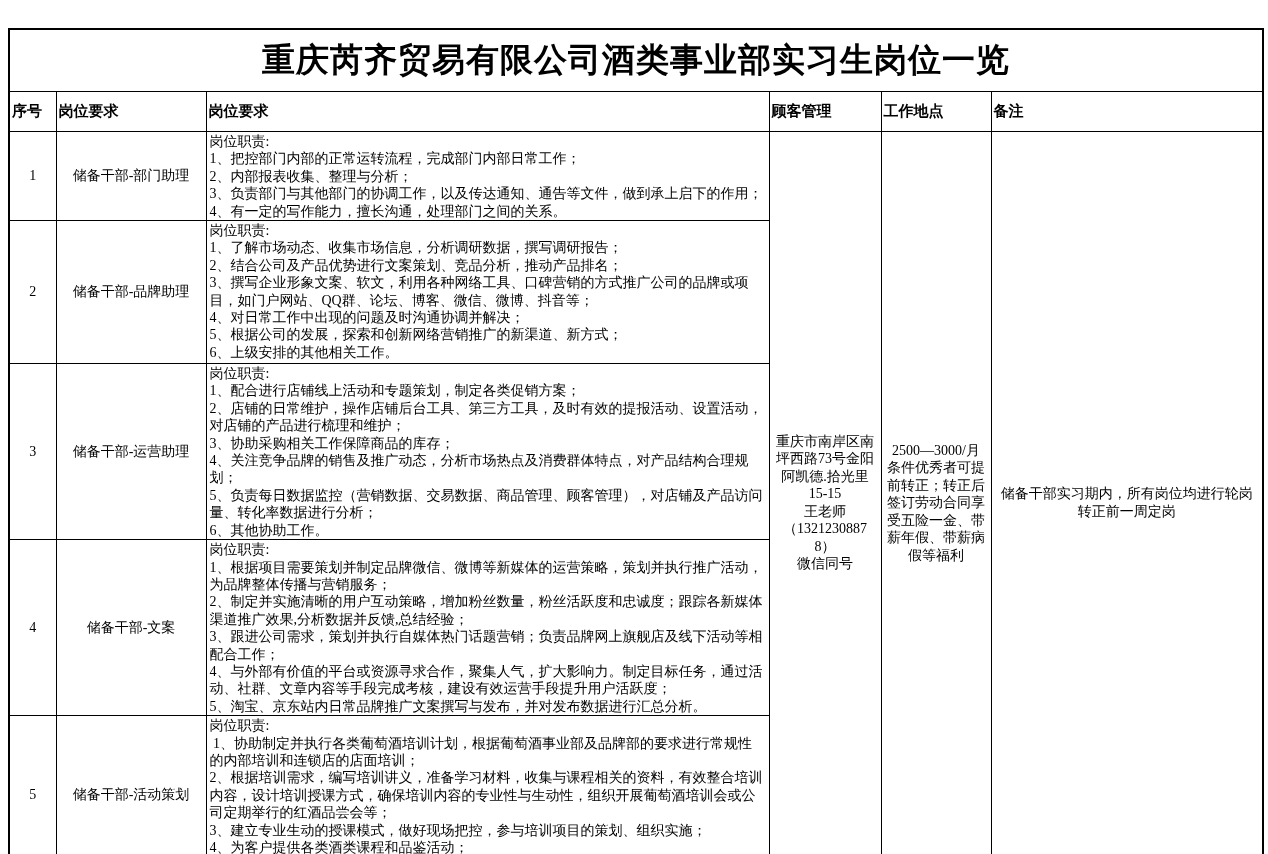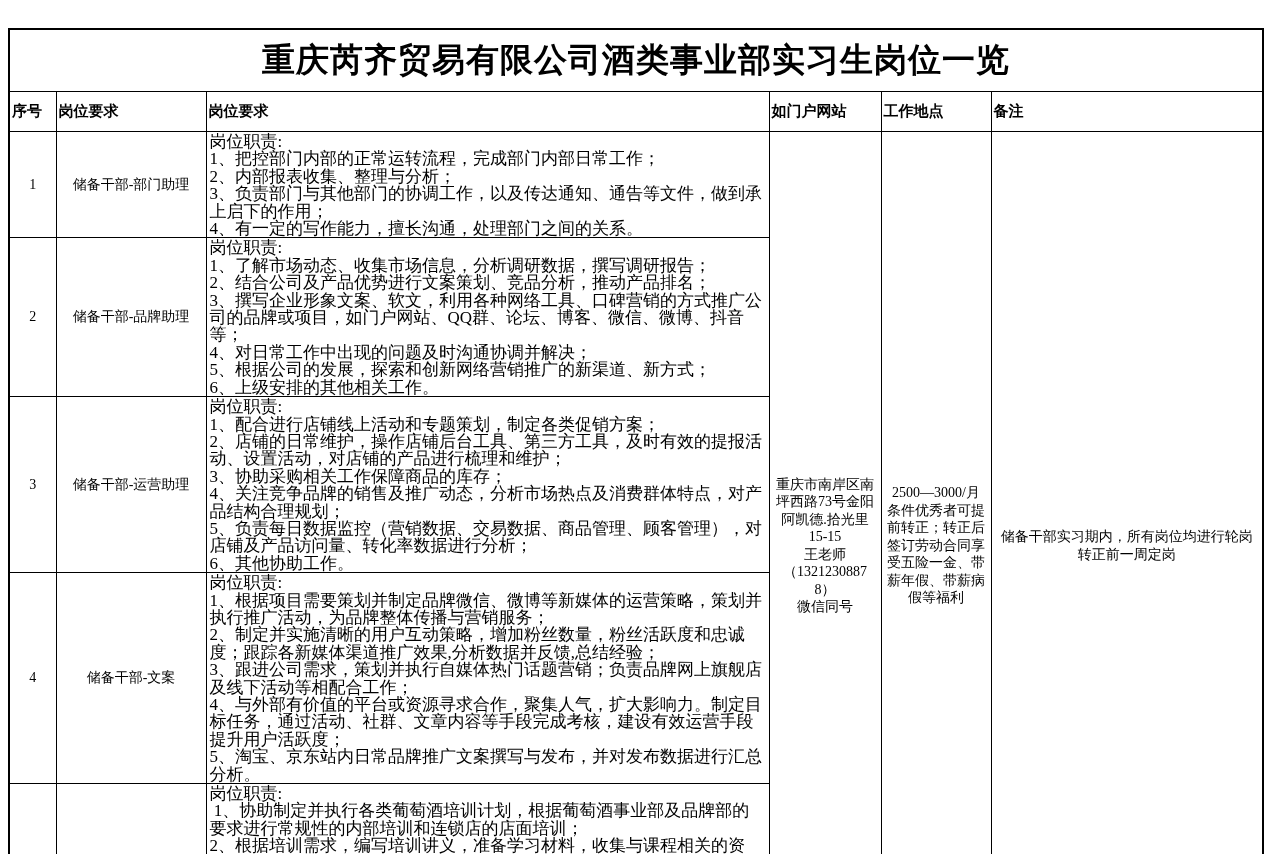--- a/index.html
+++ b/index.html
@@ -46,21 +46,21 @@
     vertical-align: middle;
     padding: 0 2px;
   }
   td.seq-cell, td.name-cell {
     font-size: 14px;
     text-align: center;
     vertical-align: middle;
     padding: 0 2px;
   }
   td.req-cell {
-    font-size: 17px;
+    font-size: 14px;
     line-height: 17.4px;
     text-align: left;
     vertical-align: top;
     padding: 1px 3px 0 3px;
     white-space: pre-wrap;
   }
   td.merged-cell {
     font-size: 14px;
     line-height: 17.5px;
     text-align: center;
@@ -83,21 +83,21 @@
       <col style="width:272px">
     </colgroup>
     <tbody>
       <tr style="height:40px">
         <td class="title-cell" colspan="6">重庆芮齐贸易有限公司酒类事业部实习生岗位一览</td>
       </tr>
       <tr style="height:40px">
         <td class="header-cell">序号</td>
         <td class="header-cell">岗位要求</td>
         <td class="header-cell">岗位要求</td>
-        <td class="header-cell">如门户网站</td>
+        <td class="header-cell">顾客管理</td>
         <td class="header-cell">工作地点</td>
         <td class="header-cell">备注</td>
       </tr>
       <tr style="height:89px">
         <td class="seq-cell">1</td>
         <td class="name-cell">储备干部-部门助理</td>
         <td class="req-cell">岗位职责:
 1、把控部门内部的正常运转流程，完成部门内部日常工作；
 2、内部报表收集、整理与分析；
 3、负责部门与其他部门的协调工作，以及传达通知、通告等文件，做到承上启下的作用；

